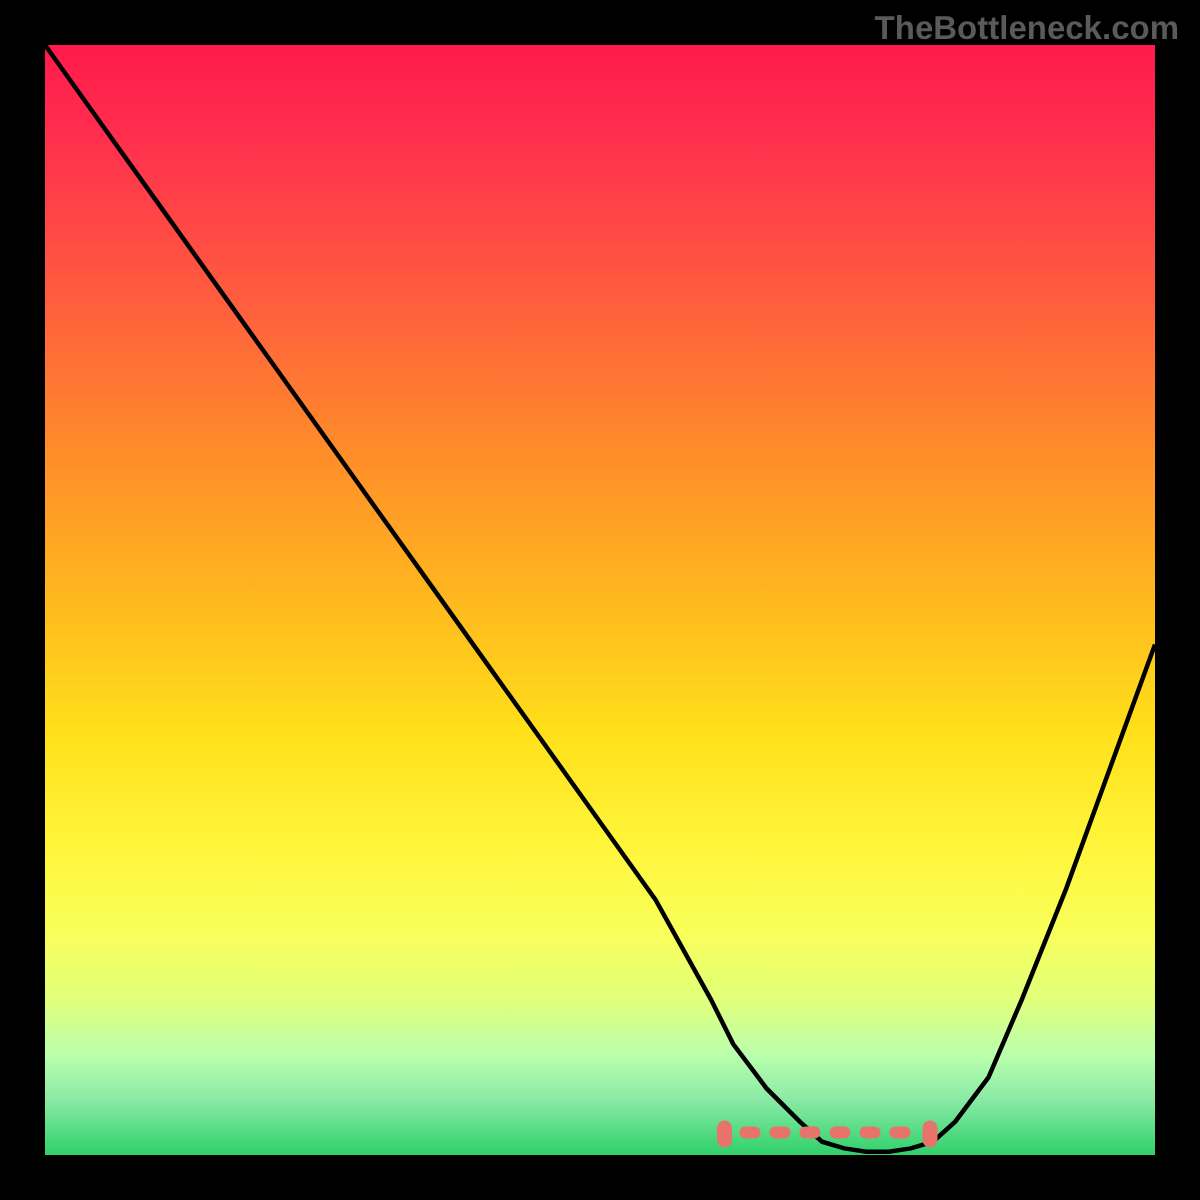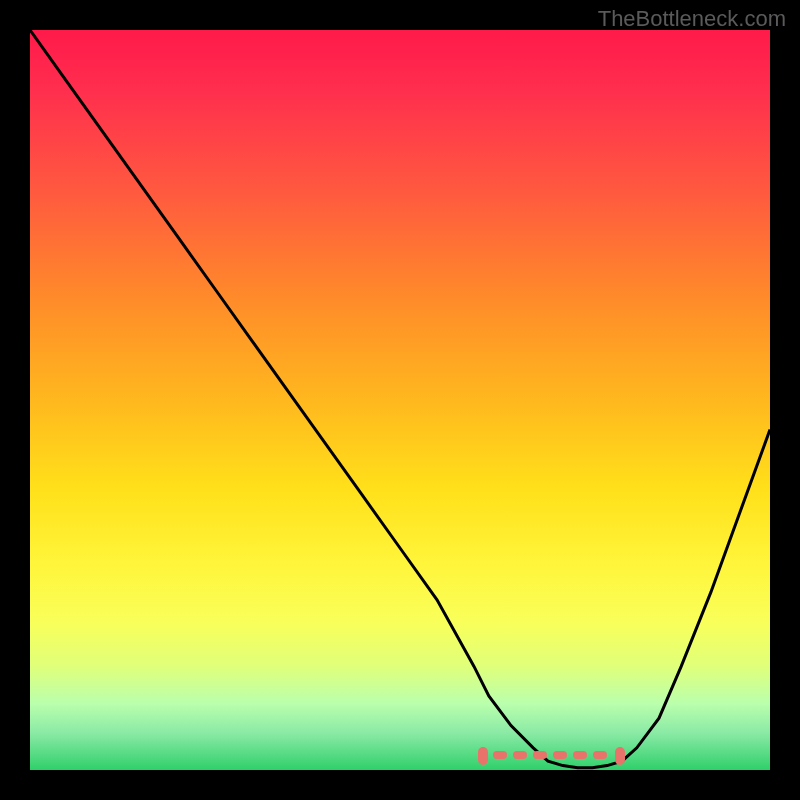--- a/index.html
+++ b/index.html
@@ -9,21 +9,21 @@
     background: #000;
     position: relative;
     font-family: Arial, sans-serif;
   }
   .watermark {
     position: absolute;
     top: 6px;
     right: 14px;
     color: #5a5a5a;
     font-size: 22px;
-    font-weight: 400;
+    font-weight: 700;
     z-index: 10;
   }
   .plot-area {
     position: absolute;
     top: 30px;
     left: 30px;
     width: 740px;
     height: 740px;
     overflow: hidden;
   }

